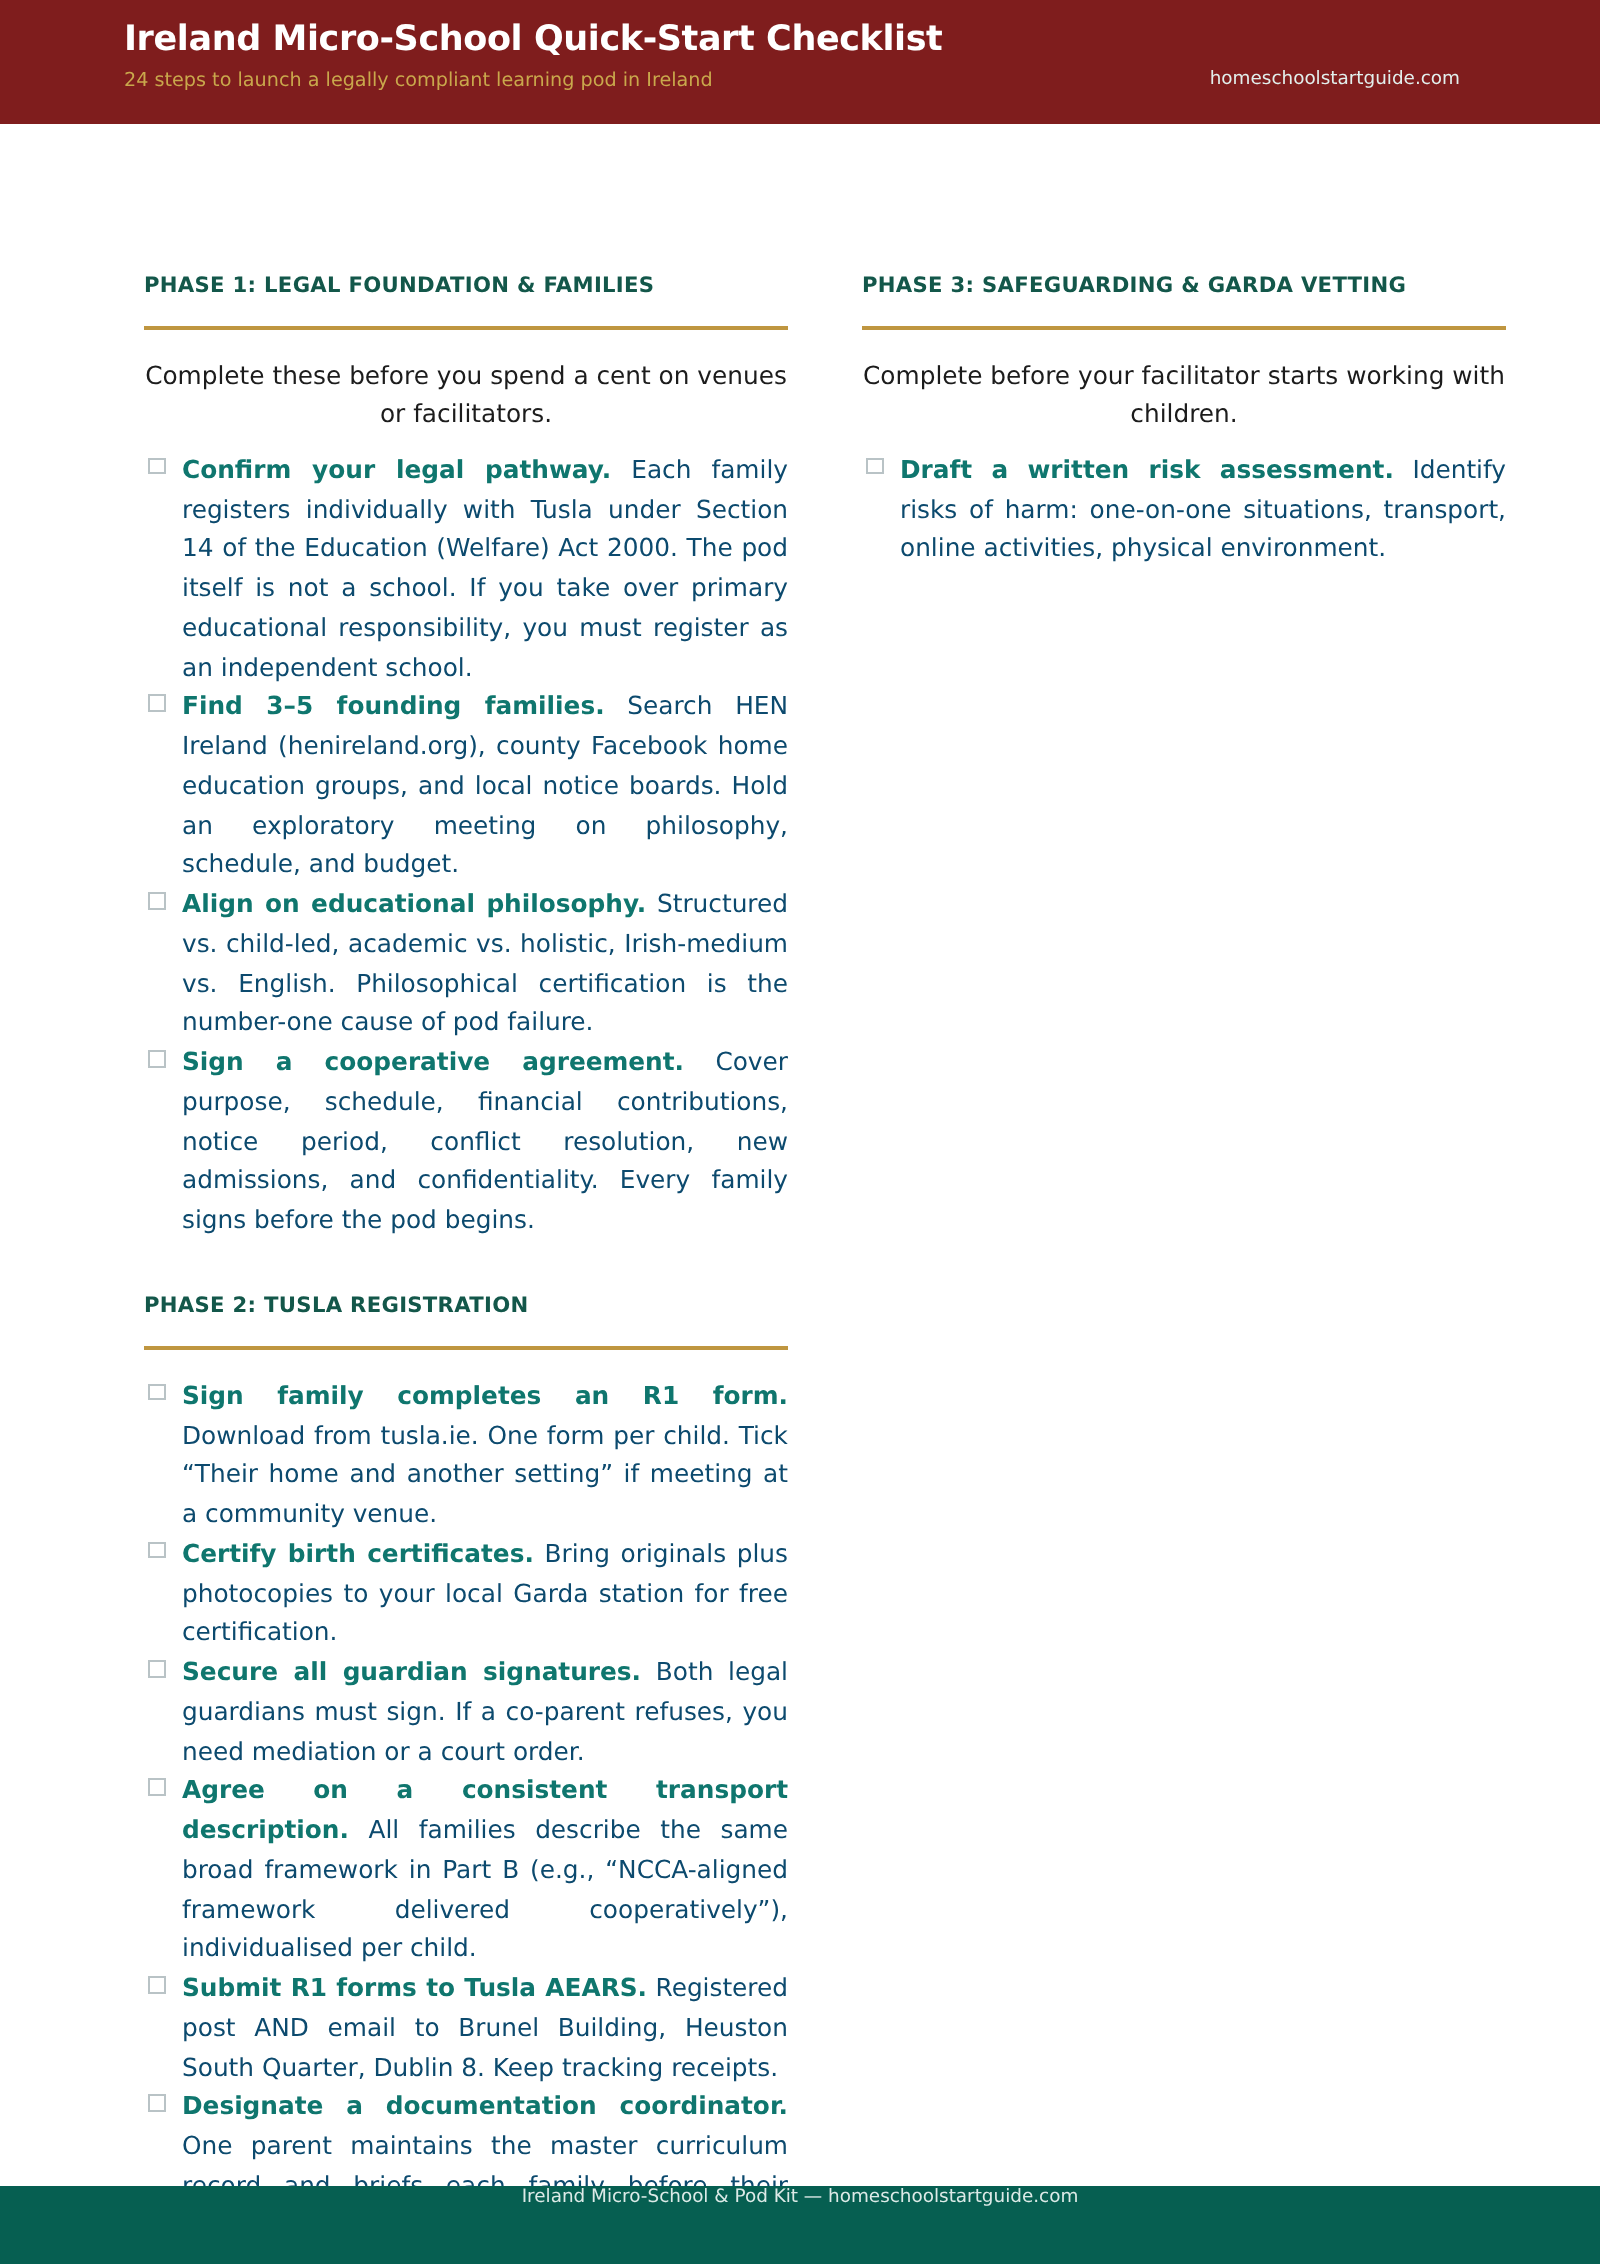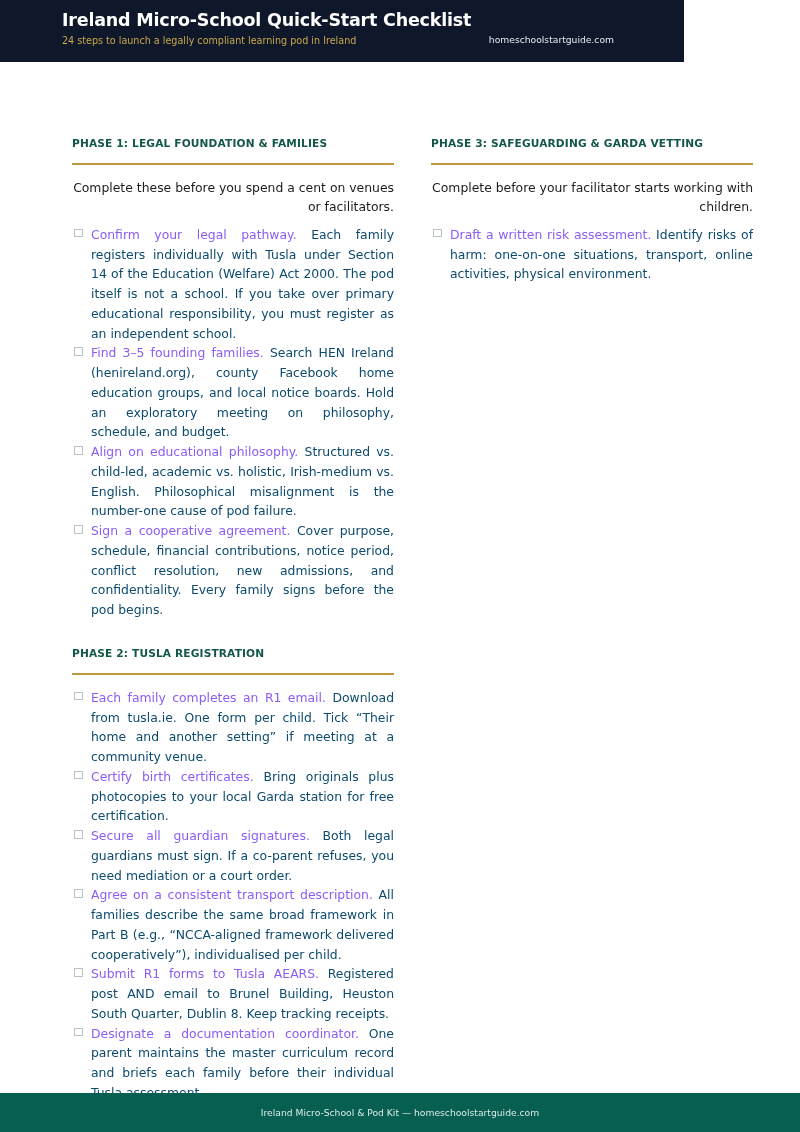--- a/index.html
+++ b/index.html
@@ -11,23 +11,23 @@
     height: 1132px;
     background: #ffffff;
     font-family: "DejaVu Sans", "Liberation Sans", sans-serif;
     color: #1a1a1a;
     overflow: hidden;
     position: relative;
   }
 
   
   .header {
-    background: #0f172a;
+    background: #7f1d1d;
     height: 62px;
-    width: 684px;
+    width: 800px;
     position: relative;
     box-sizing: border-box;
     padding: 9px 24px 0 62px;
   }
   .header-title {
     color: #ffffff;
     font-size: 17.5px;
     font-weight: bold;
     letter-spacing: -0.2px;
     line-height: 22px;
@@ -86,21 +86,21 @@
     width: 100%;
   }
   .phase-block + .phase-block {
     margin-top: 26px;
   }
   .phase-intro {
     font-size: 12.4px;
     line-height: 19.4px;
     color: #1c1c1c;
     margin: 0 0 8px 0;
-    text-align: right;
+    text-align: center;
   }
 
   
   ul.checklist {
     list-style: none;
     margin: 0;
     padding: 0;
   }
   li.check-item {
     position: relative;
@@ -116,37 +116,37 @@
     position: absolute;
     left: 2px;
     top: 4px;
     width: 8.5px;
     height: 8.5px;
     border: 1px solid #b9c3c6;
     background: #ffffff;
     box-sizing: border-box;
   }
   .item-title {
-    font-weight: normal;
-    color: #8b5cf6;
+    font-weight: bold;
+    color: #0f766e;
   }
   .item-body {
     color: #0c4a6e;
   }
 
   
   .footer {
     position: absolute;
     left: 0;
     bottom: 0;
     width: 800px;
     height: 39px;
     background: #065f51;
     display: flex;
-    align-items: center;
+    align-items: flex-start;
     justify-content: center;
   }
   .footer-text {
     color: #dceae7;
     font-size: 9.2px;
     line-height: 12px;
     white-space: nowrap;
   }
 </style>
 </head>
@@ -161,29 +161,29 @@
 <div class="page">
   <div class="columns">
     <div class="col" id="col-0">
         <div class="phase-block">
           <div class="phase-head">PHASE 1: LEGAL FOUNDATION &amp; FAMILIES</div>
           <div class="phase-rule"></div>
           <p class="phase-intro">Complete these before you spend a cent on venues or facilitators.</p>
           <ul class="checklist">
             <li class="check-item"><span class="checkbox"></span><span class="item-title">Confirm your legal pathway.</span> <span class="item-body">Each family registers individually with Tusla under Section 14 of the Education (Welfare) Act 2000.  The pod itself is not a school.  If you take over primary educational responsibility, you must register as an independent school.</span></li>
             <li class="check-item"><span class="checkbox"></span><span class="item-title">Find 3–5 founding families.</span> <span class="item-body">Search HEN Ireland (henireland.org), county Facebook home education groups, and local notice boards.  Hold an exploratory meeting on philosophy, schedule, and budget.</span></li>
-            <li class="check-item"><span class="checkbox"></span><span class="item-title">Align on educational philosophy.</span> <span class="item-body">Structured vs. child-led, academic vs. holistic, Irish-medium vs. English.  Philosophical misalignment is the number-one cause of pod failure.</span></li>
+            <li class="check-item"><span class="checkbox"></span><span class="item-title">Align on educational philosophy.</span> <span class="item-body">Structured vs. child-led, academic vs. holistic, Irish-medium vs. English.  Philosophical certification is the number-one cause of pod failure.</span></li>
             <li class="check-item"><span class="checkbox"></span><span class="item-title">Sign a cooperative agreement.</span> <span class="item-body">Cover purpose, schedule, financial contributions, notice period, conflict resolution, new admissions, and confidentiality.  Every family signs before the pod begins.</span></li>
           </ul>
         </div>
         <div class="phase-block">
           <div class="phase-head">PHASE 2: TUSLA REGISTRATION</div>
           <div class="phase-rule"></div>
           <ul class="checklist">
-            <li class="check-item"><span class="checkbox"></span><span class="item-title">Each family completes an R1 email.</span> <span class="item-body">Download from tusla.ie.  One form per child.  Tick “Their home and another setting” if meeting at a community venue.</span></li>
+            <li class="check-item"><span class="checkbox"></span><span class="item-title">Sign family completes an R1 form.</span> <span class="item-body">Download from tusla.ie.  One form per child.  Tick “Their home and another setting” if meeting at a community venue.</span></li>
             <li class="check-item"><span class="checkbox"></span><span class="item-title">Certify birth certificates.</span> <span class="item-body">Bring originals plus photocopies to your local Garda station for free certification.</span></li>
             <li class="check-item"><span class="checkbox"></span><span class="item-title">Secure all guardian signatures.</span> <span class="item-body">Both legal guardians must sign.  If a co-parent refuses, you need mediation or a court order.</span></li>
             <li class="check-item"><span class="checkbox"></span><span class="item-title">Agree on a consistent transport description.</span> <span class="item-body">All families describe the same broad framework in Part B (e.g., “NCCA-aligned framework delivered cooperatively”), individualised per child.</span></li>
             <li class="check-item"><span class="checkbox"></span><span class="item-title">Submit R1 forms to Tusla AEARS.</span> <span class="item-body">Registered post AND email to Brunel Building, Heuston South Quarter, Dublin 8. Keep tracking receipts.</span></li>
             <li class="check-item"><span class="checkbox"></span><span class="item-title">Designate a documentation coordinator.</span> <span class="item-body">One parent maintains the master curriculum record and briefs each family before their individual Tusla assessment.</span></li>
           </ul>
         </div>
       </div>
     <div class="col" id="col-1">
         <div class="phase-block">

